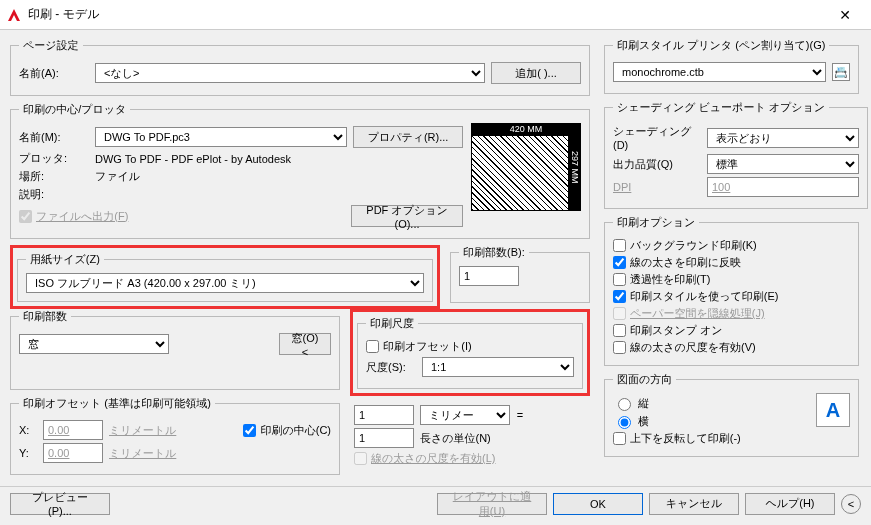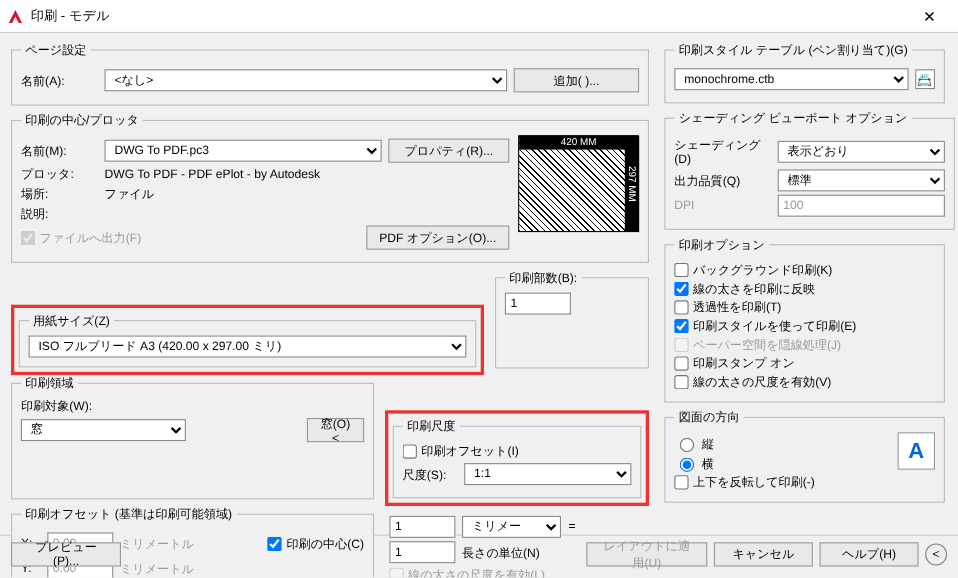--- a/index.html
+++ b/index.html
@@ -12,27 +12,27 @@
 .content { display: flex; padding: 8px 10px 4px 10px; gap: 14px; height: 456px;}
 .left { width: 580px; }
 .right { width: 255px; }
 fieldset { border: 1px solid #bbb; margin: 0 0 6px 0; padding: 6px 8px 8px 8px; background:#f0f0f0;}
 legend { padding: 0 4px; color:#000;}
 .row { display: flex; align-items: center; margin: 3px 0; gap: 6px; }
 .lbl { width: 70px; }
 select, input[type=text] { background: #fff; border: 1px solid #888; height: 20px; padding: 1px 4px; }
 select { padding-right:16px;}
 .btn { background: #e9e9e9; border: 1px solid #999; height: 22px; padding: 0 10px; display:inline-flex;align-items:center;justify-content:center; }
-.hlred { border: 3px solid #e33; padding:4px;margin-top:32px;}
+.hlred { border: 3px solid #e33; padding:4px;}
 .preview { width: 110px; height: 88px; border:1px solid #000; background: repeating-linear-gradient(45deg,#000 0 1px,#fff 1px 4px); position:relative; color:#fff; font-size:9px;}
 .preview .t{position:absolute;top:-1px;left:0;right:0;height:13px;background:#000;color:#fff;text-align:center;font-size:9px;line-height:13px;}
 .preview .r{position:absolute;top:0;bottom:0;right:-1px;width:13px;background:#000;color:#fff;writing-mode:vertical-rl;text-align:center;font-size:9px;line-height:13px;}
 .ck{display:flex;align-items:center;gap:4px;margin:2px 0;}
 .ck input{margin:0;}
-.disabled{color:#9a9a9a;}
+.disabled{color:#9a9a9a;text-decoration:underline;}
 .bottom{display:flex;align-items:center;gap:6px;padding:4px 10px;border-top:1px solid #ccc;height:34px;}
 .spacer{flex:1;}
 .small-icon{width:18px;height:18px;display:inline-flex;align-items:center;justify-content:center;border:1px solid #888;background:#fff;}
 .a-icon{width:34px;height:34px;border:1px solid #999;display:flex;align-items:center;justify-content:center;font-size:20px;color:#0066d6;font-weight:bold;background:#fff;}
 .twocol{display:flex;gap:10px;}
 .num{width:60px;text-align:left;}
 .sep{width:8px;text-align:center;}
 .mm{width:90px;}
 .radio{display:flex;align-items:center;gap:4px;margin:2px 0;}
 .circle-btn{width:20px;height:20px;border:1px solid #888;border-radius:50%;display:flex;align-items:center;justify-content:center;background:#eee;}
@@ -50,21 +50,21 @@
   <span class="close">✕</span>
 </div>
 
 <div class="content">
   <div class="left">
     <fieldset>
       <legend>ページ設定</legend>
       <div class="row">
         <span class="lbl">名前(A):</span>
         <select style="flex:1"><option>&lt;なし&gt;</option></select>
-        <button class="btn" style="width:114px">追加( )...</button>
+        <button class="btn" style="width:90px">追加( )...</button>
       </div>
     </fieldset>
 
     <fieldset>
       <legend>印刷の中心/プロッタ</legend>
       <div style="display:flex;gap:8px;">
         <div style="flex:1">
           <div class="row">
             <span class="lbl">名前(M):</span>
             <select style="flex:1"><option>DWG To PDF.pc3</option></select>
@@ -80,21 +80,21 @@
             </div>
           <div class="row">
               <span class="lbl">説明:</span>
             </div>
           <div class="row">
             <label class="ck disabled">
                 <input type="checkbox" checked="" disabled="" style="">
                 <span>ファイルへ出力(F)</span>
               </label>
             <span style="flex:1"></span>
-            <button class="btn" style="width:130px">PDF オプション(O)...</button>
+            <button class="btn" style="width:112px">PDF オプション(O)...</button>
           </div>
         </div>
         <div class="preview">
           <div class="t">420 MM</div>
           <div class="r">297 MM</div>
         </div>
       </div>
     </fieldset>
 
     <div class="twocol">
@@ -107,22 +107,21 @@
         </div>
       </div>
       <fieldset style="width:140px">
         <legend>印刷部数(B):</legend>
         <input type="text" class="num" value="1" style="">
       </fieldset>
     </div>
 
     <div class="twocol">
       <fieldset style="width:330px">
-        <legend>印刷領域</legend>
-        <div>印刷対象(W):</div>
+        <legend>印刷部数</legend>
         <div class="row">
           <select style="width:150px"><option>窓</option></select>
           <span style="flex:1"></span>
           <button class="btn" style="width:52px">窓(O)&lt;</button>
         </div>
       </fieldset>
 
       <div class="hlred" style="flex:1">
         <fieldset style="margin:0">
           <legend>印刷尺度</legend>
@@ -171,21 +170,21 @@
         <label class="ck disabled">
             <input type="checkbox" disabled="" style="">
             <span>線の太さの尺度を有効(L)</span>
           </label>
       </div>
     </div>
   </div>
 
   <div class="right">
     <fieldset>
-      <legend>印刷スタイル テーブル (ペン割り当て)(G)</legend>
+      <legend>印刷スタイル プリンタ (ペン割り当て)(G)</legend>
       <div class="row">
         <select style="flex:1"><option>monochrome.ctb</option></select>
         <span class="small-icon">📇</span>
       </div>
     </fieldset>
 
     <fieldset>
       <legend>シェーディング ビューポート オプション</legend>
       <div class="row">
           <span style="width:88px">シェーディング(D)</span>
@@ -253,16 +252,17 @@
         <div class="a-icon">A</div>
       </div>
     </fieldset>
   </div>
 </div>
 
 <div class="bottom">
   <button class="btn" style="width:100px">プレビュー(P)...</button>
   <span class="spacer"></span>
   <button class="btn disabled" style="width:110px" disabled="">レイアウトに適用(U)</button>
+  <button class="btn" style="width:90px;border:1px solid #0066d6">OK</button>
   <button class="btn" style="width:90px">キャンセル</button>
   <button class="btn" style="width:90px">ヘルプ(H)</button>
   <span class="circle-btn">&lt;</span>
 </div>
 
 </body></html>

